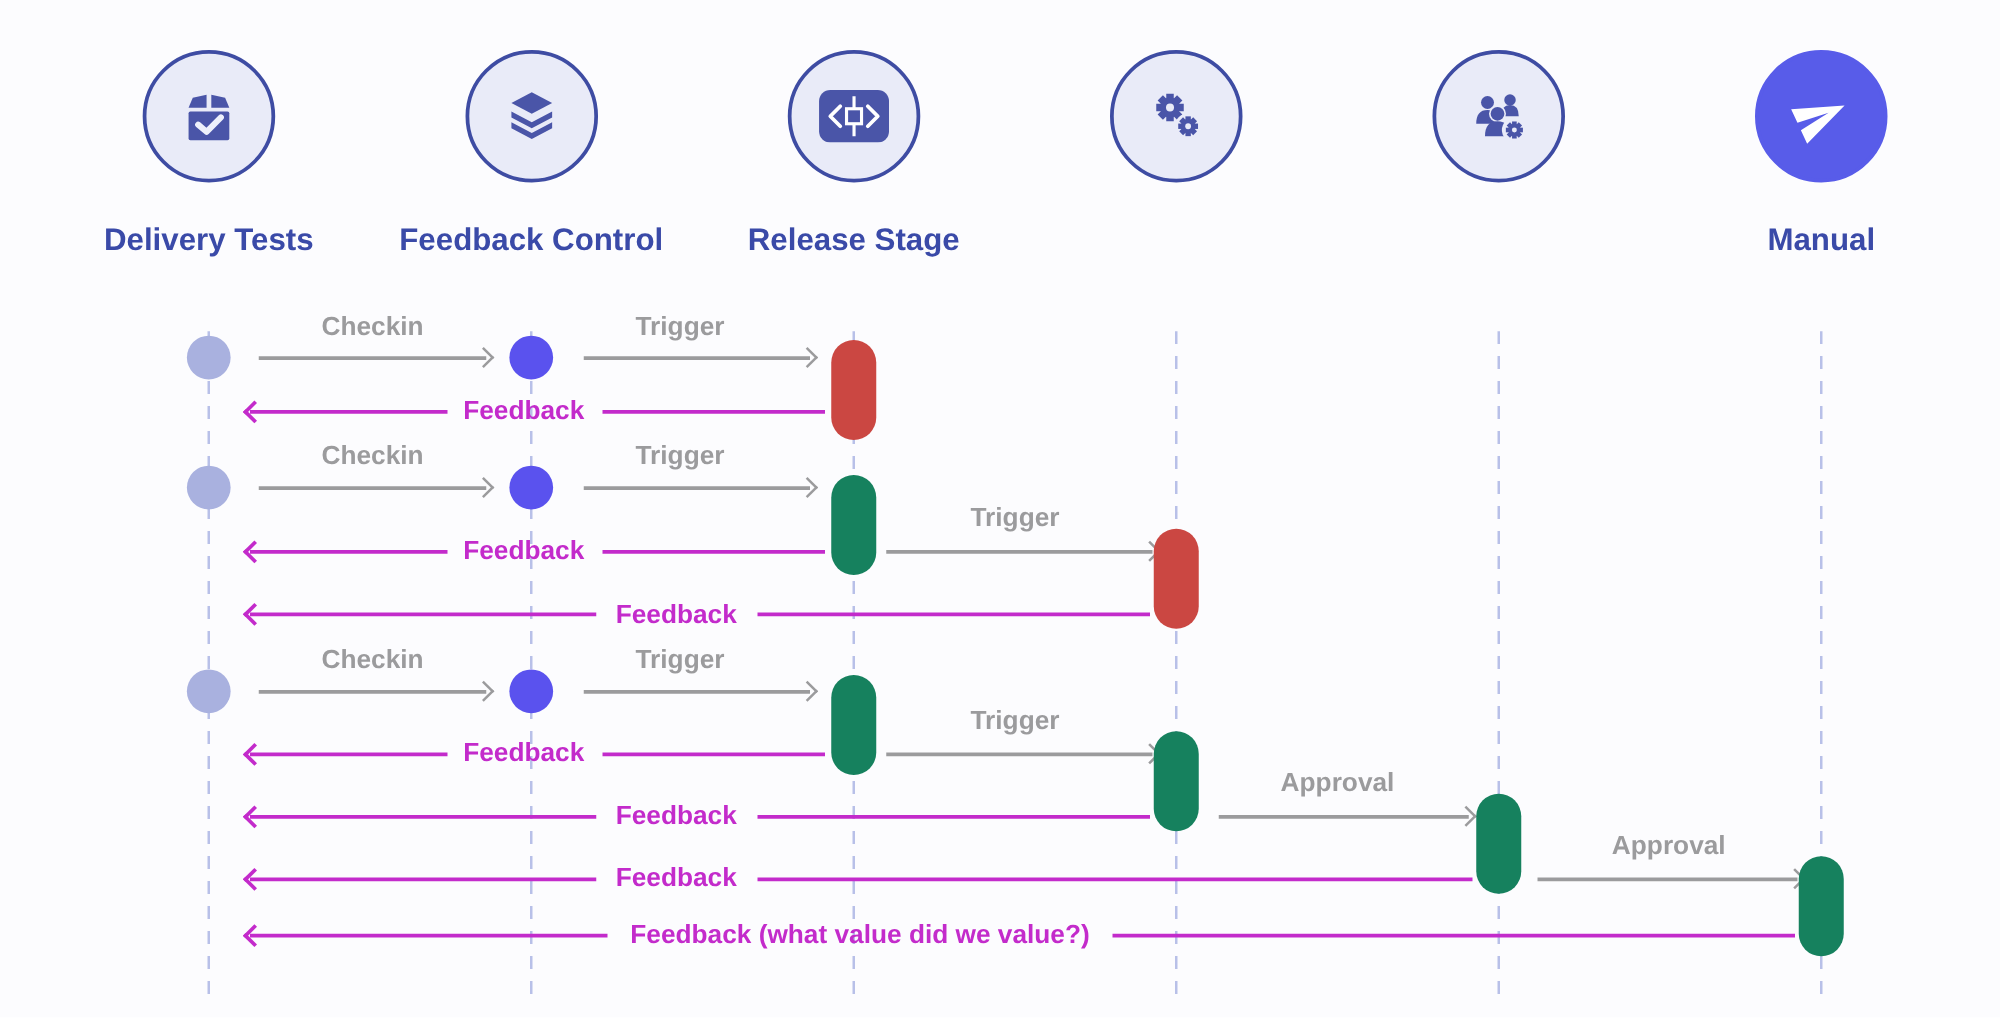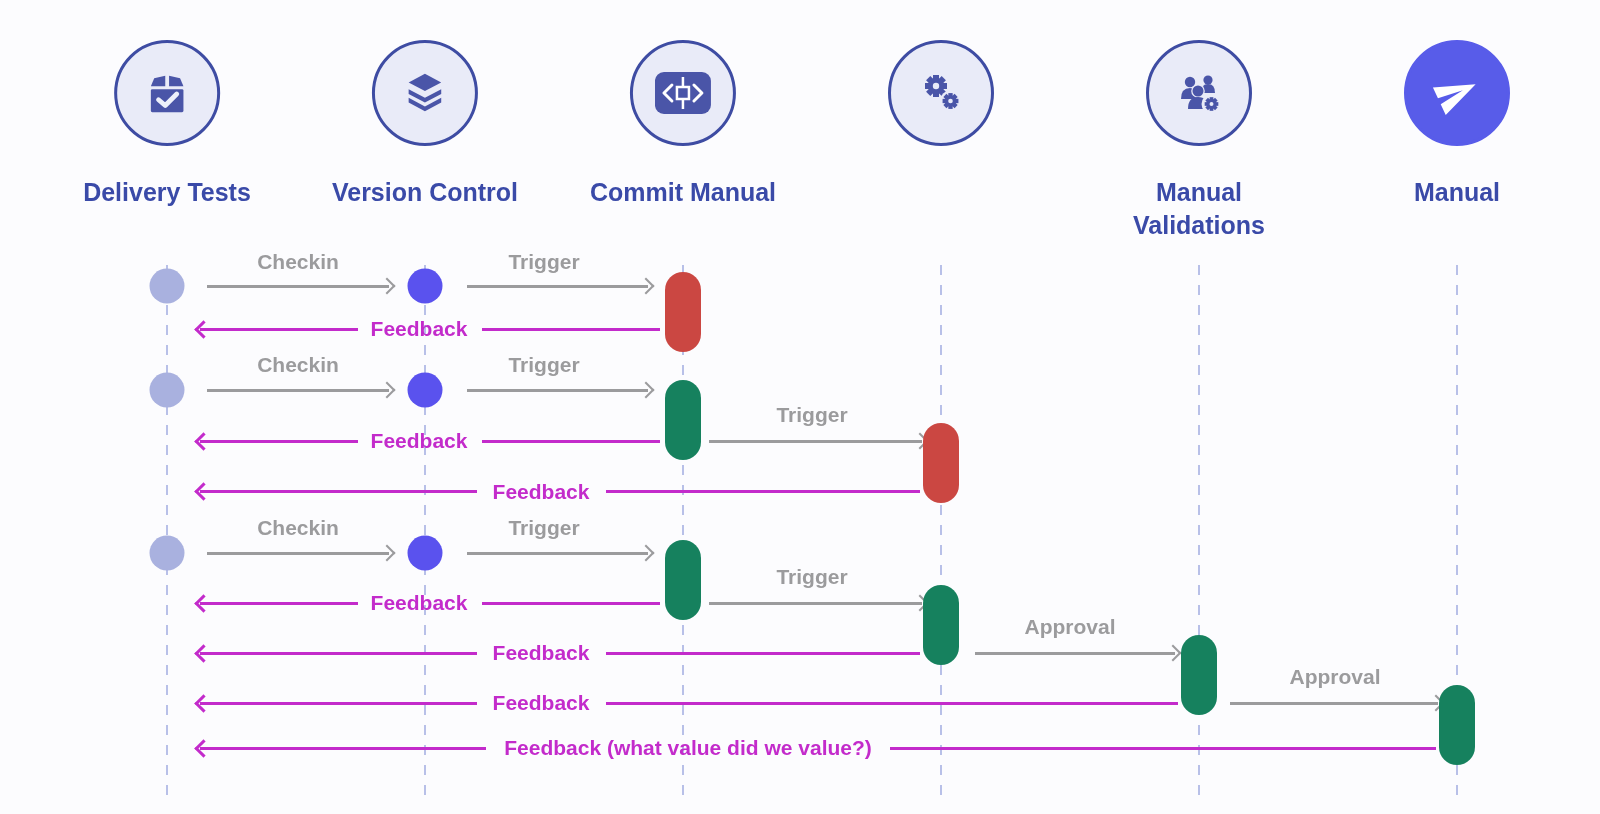--- a/index.html
+++ b/index.html
@@ -135,34 +135,34 @@
   <div class="actor" style="left:425px">
     <div class="actor-circle">
       <svg width="46" height="46" viewBox="0 0 48 48">
         <g fill="#4A55A8">
           <path d="M24 4 L41 13 L24 22 L7 13 Z"></path>
           <path d="M7 20 L24 29 L41 20 L41 25 L24 34 L7 25 Z"></path>
           <path d="M7 29 L24 38 L41 29 L41 34 L24 43 L7 34 Z"></path>
         </g>
       </svg>
     </div>
-    <div class="actor-label">Version Control</div>
+    <div class="actor-label">Feedback Control</div>
   </div>
 
   <div class="actor" style="left:683px">
     <div class="actor-circle">
       <svg width="56" height="42" viewBox="0 0 56 42">
         <rect x="0" y="0" width="56" height="42" rx="9" fill="#4A55A8"></rect>
         <rect x="26.75" y="5" width="2.5" height="32" fill="#ffffff"></rect>
         <rect x="22" y="15" width="12" height="12" fill="#4A55A8" stroke="#ffffff" stroke-width="2.5"></rect>
         <path d="M17 13 L9 21 L17 29" stroke="#ffffff" stroke-width="3" fill="none" stroke-linecap="round" stroke-linejoin="round"></path>
         <path d="M39 13 L47 21 L39 29" stroke="#ffffff" stroke-width="3" fill="none" stroke-linecap="round" stroke-linejoin="round"></path>
       </svg>
     </div>
-    <div class="actor-label">Commit Manual</div>
+    <div class="actor-label">Release Stage</div>
   </div>
 
   <div class="actor" style="left:941px">
     <div class="actor-circle">
       <svg width="48" height="48" viewBox="0 0 48 48">
         <g fill="#4A55A8" transform="translate(19,17)">
           <rect x="-3" y="-11" width="6" height="22"></rect>
           <rect x="-3" y="-11" width="6" height="22" transform="rotate(45)"></rect>
           <rect x="-3" y="-11" width="6" height="22" transform="rotate(90)"></rect>
           <rect x="-3" y="-11" width="6" height="22" transform="rotate(135)"></rect>
@@ -200,21 +200,20 @@
         <g fill="#4A55A8" transform="translate(36.5,35) scale(0.62)">
           <rect x="-3" y="-11" width="6" height="22"></rect>
           <rect x="-3" y="-11" width="6" height="22" transform="rotate(45)"></rect>
           <rect x="-3" y="-11" width="6" height="22" transform="rotate(90)"></rect>
           <rect x="-3" y="-11" width="6" height="22" transform="rotate(135)"></rect>
           <circle r="8"></circle>
           <circle r="3.2" fill="#E9EBF8"></circle>
         </g>
       </svg>
     </div>
-    <div class="actor-label" style="width:160px">Manual Validations</div>
   </div>
 
   <div class="actor" style="left:1457px">
     <div class="actor-circle filled">
       <svg width="52" height="52" viewBox="0 0 48 48">
         <g transform="rotate(-25 24 24)">
           <path d="M6 38 L43 24 L6 10 L6 21 L30 24 L6 27 Z" fill="#ffffff"></path>
         </g>
       </svg>
     </div>

